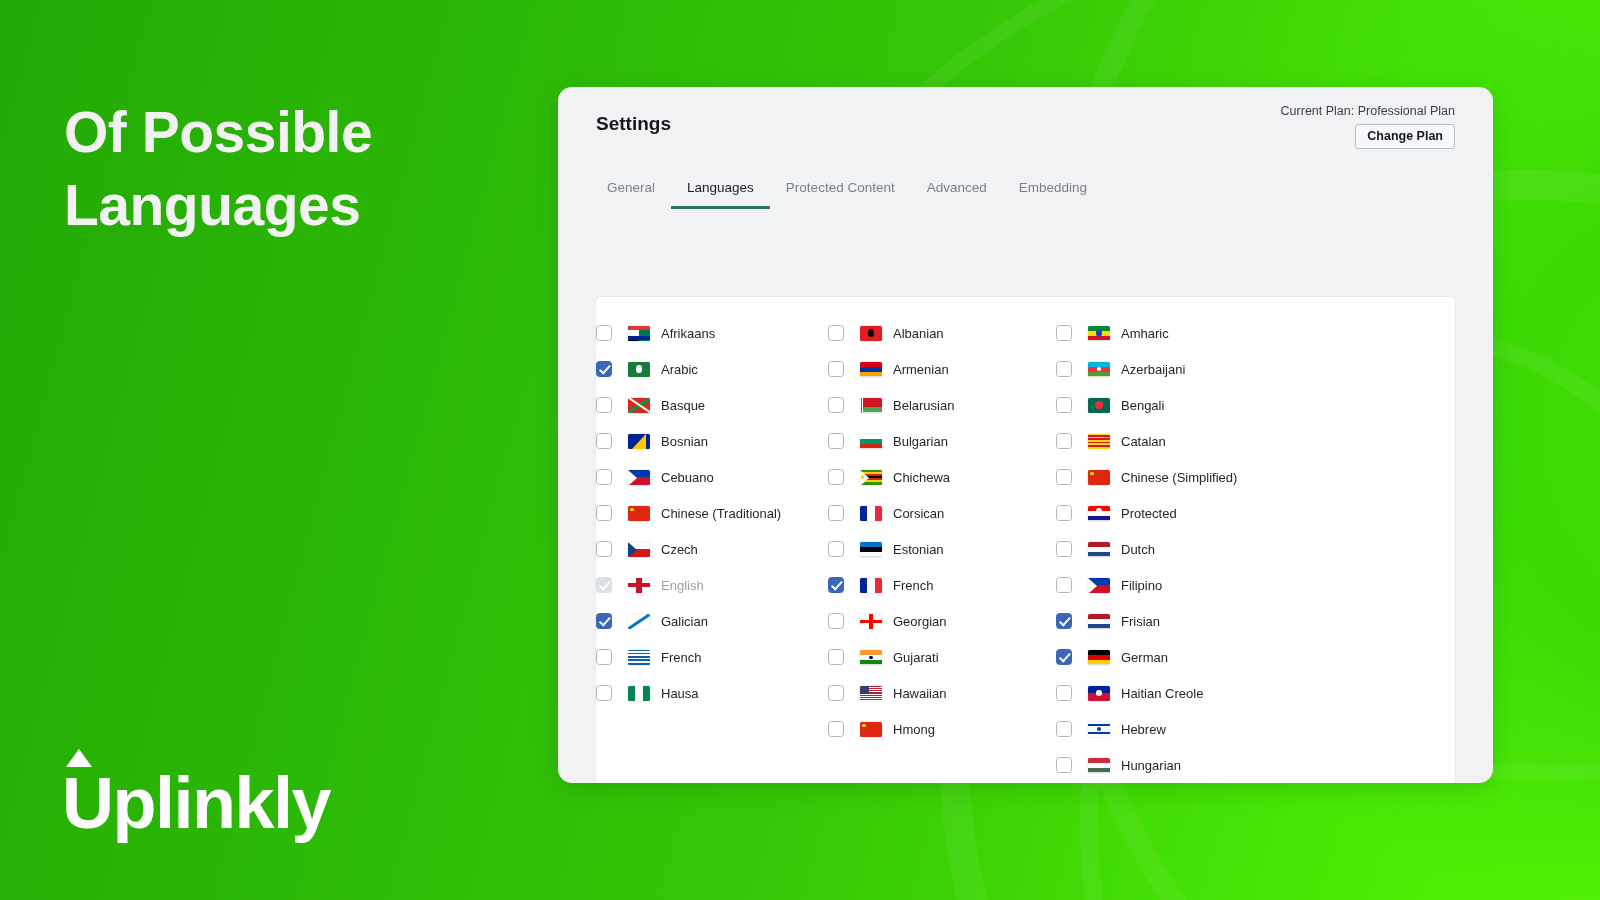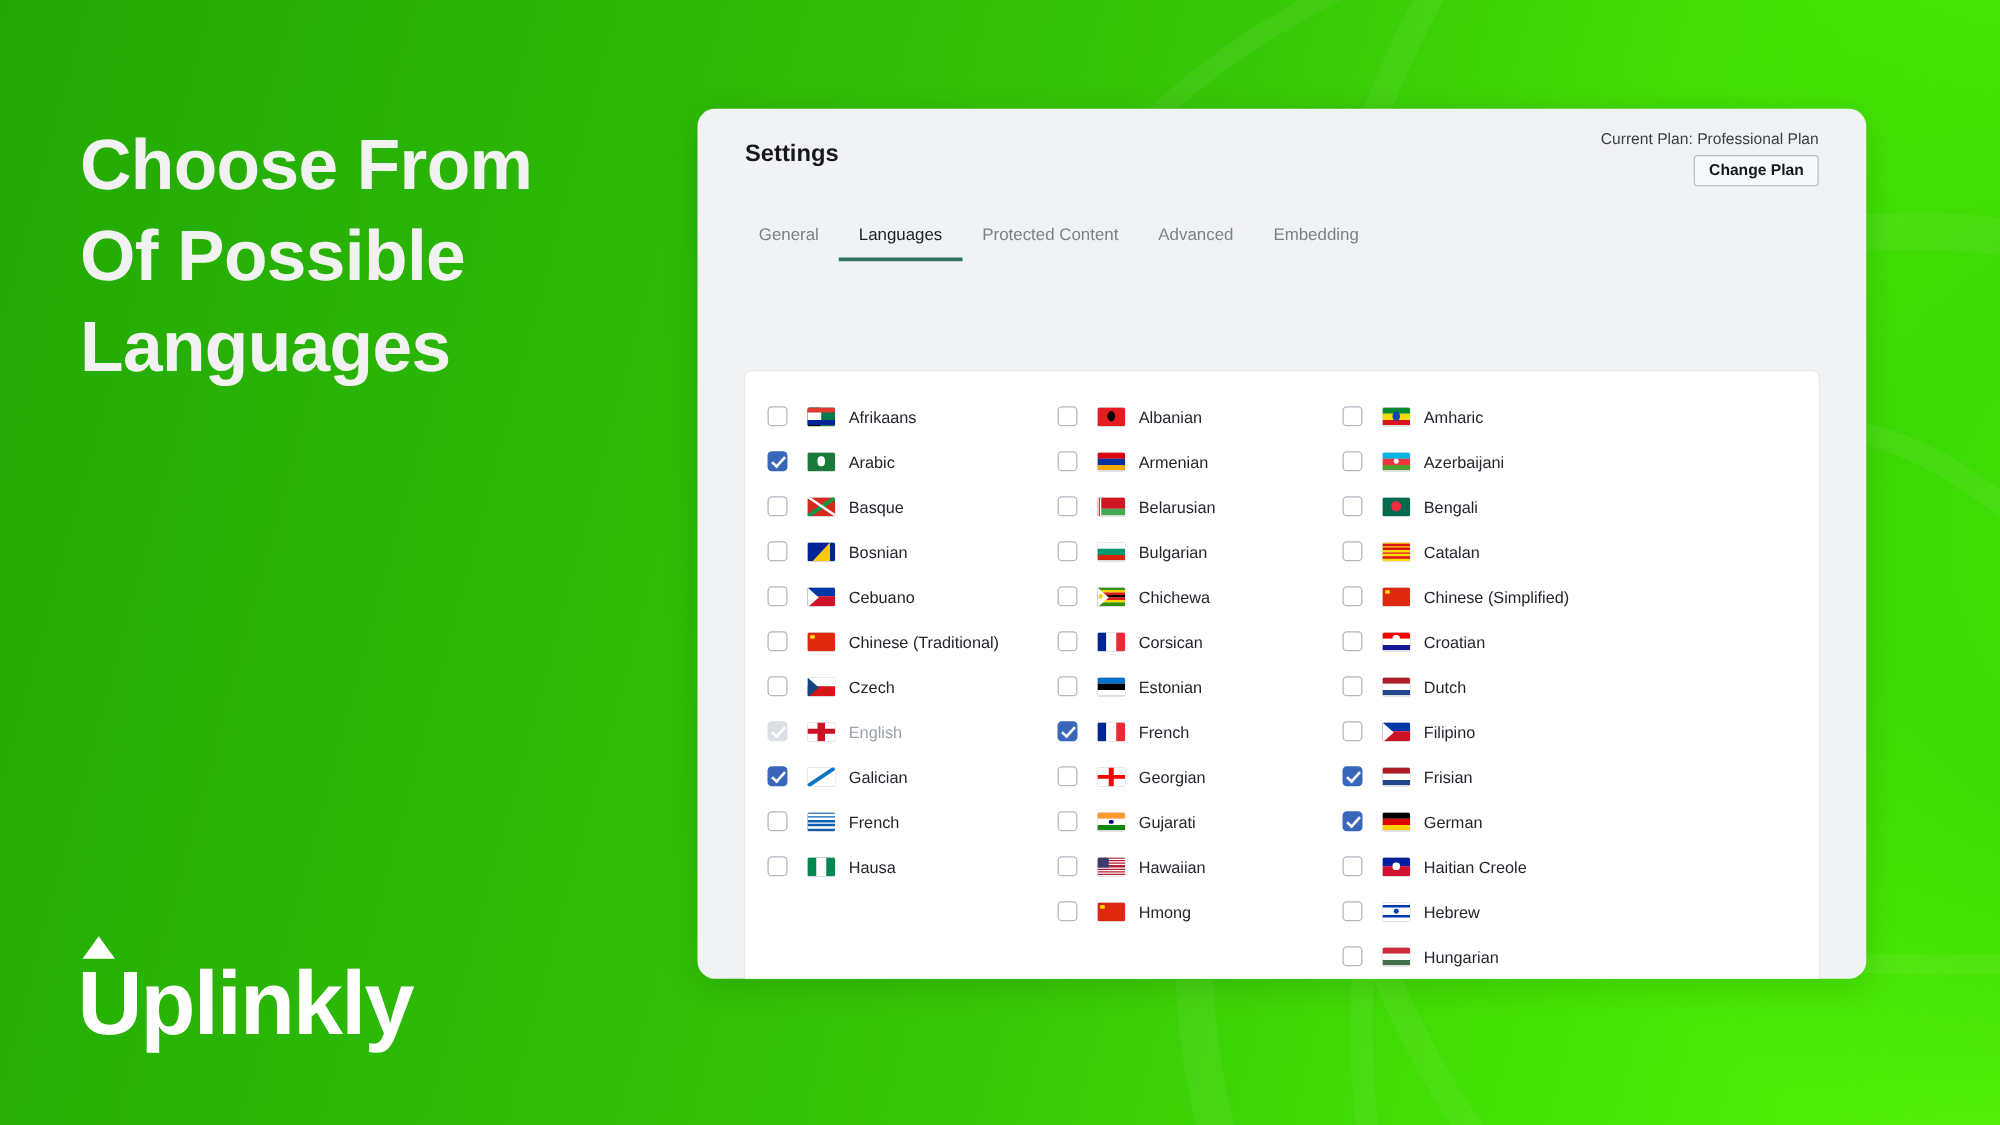--- a/index.html
+++ b/index.html
@@ -135,21 +135,20 @@
     width: 859px; height: 574px;
     background: #ffffff;
     border-radius: 5px 5px 0 0;
     box-shadow: 0 0 0 1px rgba(0,0,0,0.03);
     overflow: hidden;
     padding: 18px 0 0 0;
   }
   #lang-grid {
     display: grid;
     grid-template-columns: 232px 228px 1fr;
-    padding-left: 18px;
   }
   .lang-item {
     display: flex;
     align-items: center;
     height: 36px;
     cursor: pointer;
   }
   .lang-item.disabled { cursor: default; }
 
   .cbox {
@@ -203,21 +202,20 @@
 <body>
 
 <div id="bg">
   <div class="swoosh sw1"></div>
   <div class="swoosh sw2"></div>
   <div class="swoosh sw3"></div>
   <div class="swoosh sw4"></div>
 </div>
 
 <div id="headline">
-    <span class="line">Choose From</span>
     <span class="line">Of Possible</span>
     <span class="line">Languages</span>
   </div>
 
 <div id="logo">
   <span class="mark">
       <span class="arrow"></span>
     </span>
   <span class="word">Uplinkly</span>
 </div>
@@ -514,21 +512,21 @@
             <span class="lbl">Chinese (Simplified)</span>
           </div>
           <div class="lang-item">
             <span class="cbox"></span>
             <span class="flag">
               <i style="left: 0%; top: 0%; width: 100%; height: 34%; background: rgb(255, 0, 0);"></i>
               <i style="left: 0%; top: 34%; width: 100%; height: 33%; background: rgb(255, 255, 255);"></i>
               <i style="left: 0%; top: 67%; width: 100%; height: 33%; background: rgb(23, 23, 150);"></i>
               <i style="left: 38%; top: 18%; width: 24%; height: 40%; background: rgb(255, 255, 255); border-radius: 50%;"></i>
             </span>
-            <span class="lbl">Croatian</span>
+            <span class="lbl">Protected</span>
           </div>
           <div class="lang-item">
             <span class="cbox"></span>
             <span class="flag">
               <i style="left: 0%; top: 0%; width: 100%; height: 34%; background: rgb(174, 28, 40);"></i>
               <i style="left: 0%; top: 34%; width: 100%; height: 33%; background: rgb(255, 255, 255);"></i>
               <i style="left: 0%; top: 67%; width: 100%; height: 33%; background: rgb(33, 70, 139);"></i>
             </span>
             <span class="lbl">Dutch</span>
           </div>

